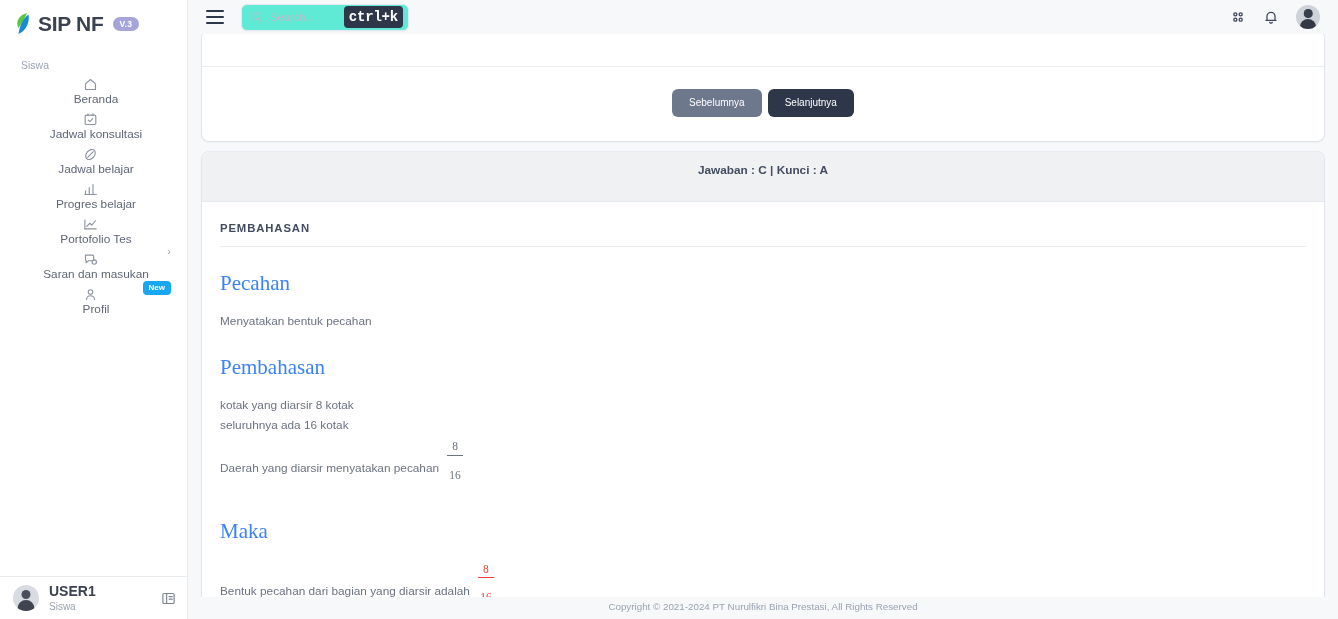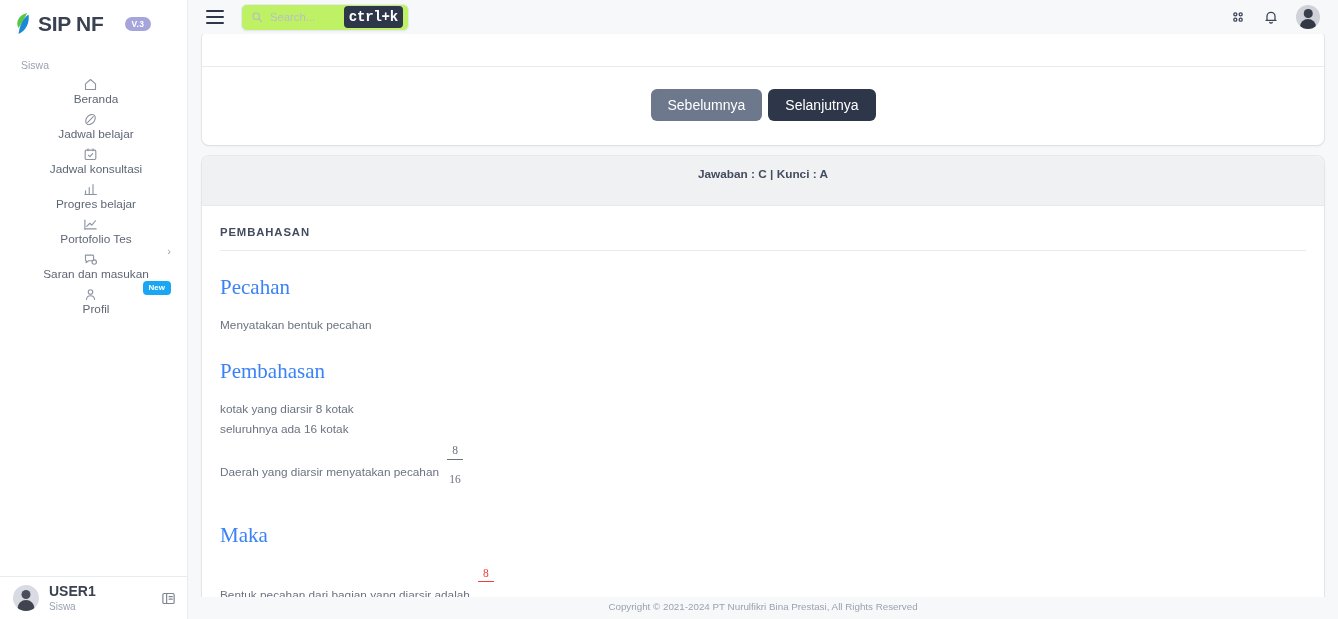--- a/index.html
+++ b/index.html
@@ -25,21 +25,21 @@
     display: flex; align-items: center;
     padding: 0 0 0 14px;
     margin-top: 4px;
   }
   .leaf-logo { width: 22px; height: 24px; flex: 0 0 22px; margin-right: 2px; }
   .brand-name {
     font-size: 21px; font-weight: bold; letter-spacing: -0.3px;
     color: #3a4150;
   }
   .ver-badge {
-    margin-left: 21px;
+    margin-left: 9px;
     background: #a6a5db;
     color: #ffffff;
     font-size: 8.5px; font-weight: bold;
     border-radius: 7px;
     padding: 3px 7px 3px 7px;
     line-height: 1;
     letter-spacing: 0.2px;
   }
   .nav-section-title {
     font-size: 10.5px;
@@ -147,21 +147,21 @@
     cursor: pointer;
     margin-right: 17px;
   }
   .hamburger span {
     display: block; height: 2.4px; width: 100%;
     background: #2e3649; border-radius: 2px;
   }
   .search-box {
     width: 168px;
     height: 27px;
-    background: #bef264;
+    background: #5eead4;
     border: 1px solid #e6e9ef;
     border-radius: 6px;
     display: flex; align-items: center;
     padding: 0 5px 0 9px;
     box-shadow: 0 1px 2px rgba(20,30,60,0.035);
   }
   .search-ico { color: #b7bcc7; display:flex; margin-right: 7px; }
   .search-ico svg { width: 12px; height: 12px; display:block; }
   .search-input {
     border: none; outline: none;
@@ -228,21 +228,21 @@
     margin-top: 35px;
   }
   .nav-btn-row {
     display: flex; align-items: center; justify-content: center;
     gap: 6px;
     padding: 22px 0 24px 0;
   }
   .btn {
     border: none;
     border-radius: 6px;
-    font-size: 14px;
+    font-size: 10px;
     color: #ffffff;
     padding: 9px 17px;
     cursor: pointer;
     font-family: "Liberation Sans", sans-serif;
     line-height: 1;
   }
   .btn-prev { background: #6d788d; }
   .btn-next { background: #2e3649; }
 
   
@@ -339,36 +339,36 @@
         <svg viewBox="0 0 24 24" fill="none" stroke="currentColor" stroke-width="1.8" stroke-linecap="round" stroke-linejoin="round">
           <path d="M4 11 L12 4 L20 11 L20 20 L4 20 Z"></path>
         </svg>
       </span>
       <span class="nav-label">Beranda</span>
     </li>
 
     <li class="nav-item">
       <span class="nav-icon">
         <svg viewBox="0 0 24 24" fill="none" stroke="currentColor" stroke-width="1.8" stroke-linecap="round" stroke-linejoin="round">
-          <ellipse cx="12" cy="12" rx="6.5" ry="9" transform="rotate(40 12 12)"></ellipse>
-          <path d="M7.5 16.5 L16.5 7.5"></path>
-        </svg>
-      </span>
-      <span class="nav-label">Jadwal belajar</span>
-    </li>
-
-    <li class="nav-item">
-      <span class="nav-icon">
-        <svg viewBox="0 0 24 24" fill="none" stroke="currentColor" stroke-width="1.8" stroke-linecap="round" stroke-linejoin="round">
           <rect x="3.5" y="5" width="17" height="15" rx="2"></rect>
           <path d="M8 3 L8 6 M16 3 L16 6"></path>
           <path d="M8.5 13 L11 15.5 L15.5 10.5"></path>
         </svg>
       </span>
       <span class="nav-label">Jadwal konsultasi</span>
+    </li>
+
+    <li class="nav-item">
+      <span class="nav-icon">
+        <svg viewBox="0 0 24 24" fill="none" stroke="currentColor" stroke-width="1.8" stroke-linecap="round" stroke-linejoin="round">
+          <ellipse cx="12" cy="12" rx="6.5" ry="9" transform="rotate(40 12 12)"></ellipse>
+          <path d="M7.5 16.5 L16.5 7.5"></path>
+        </svg>
+      </span>
+      <span class="nav-label">Jadwal belajar</span>
     </li>
 
     <li class="nav-item">
       <span class="nav-icon">
         <svg viewBox="0 0 24 24" fill="none" stroke="currentColor" stroke-width="1.8" stroke-linecap="round" stroke-linejoin="round">
           <path d="M4 20 L4 14 M10 20 L10 9 M16 20 L16 4 M21 20 L21 20"></path>
           <path d="M3 20 L21 20"></path>
         </svg>
       </span>
       <span class="nav-label">Progres belajar</span>

